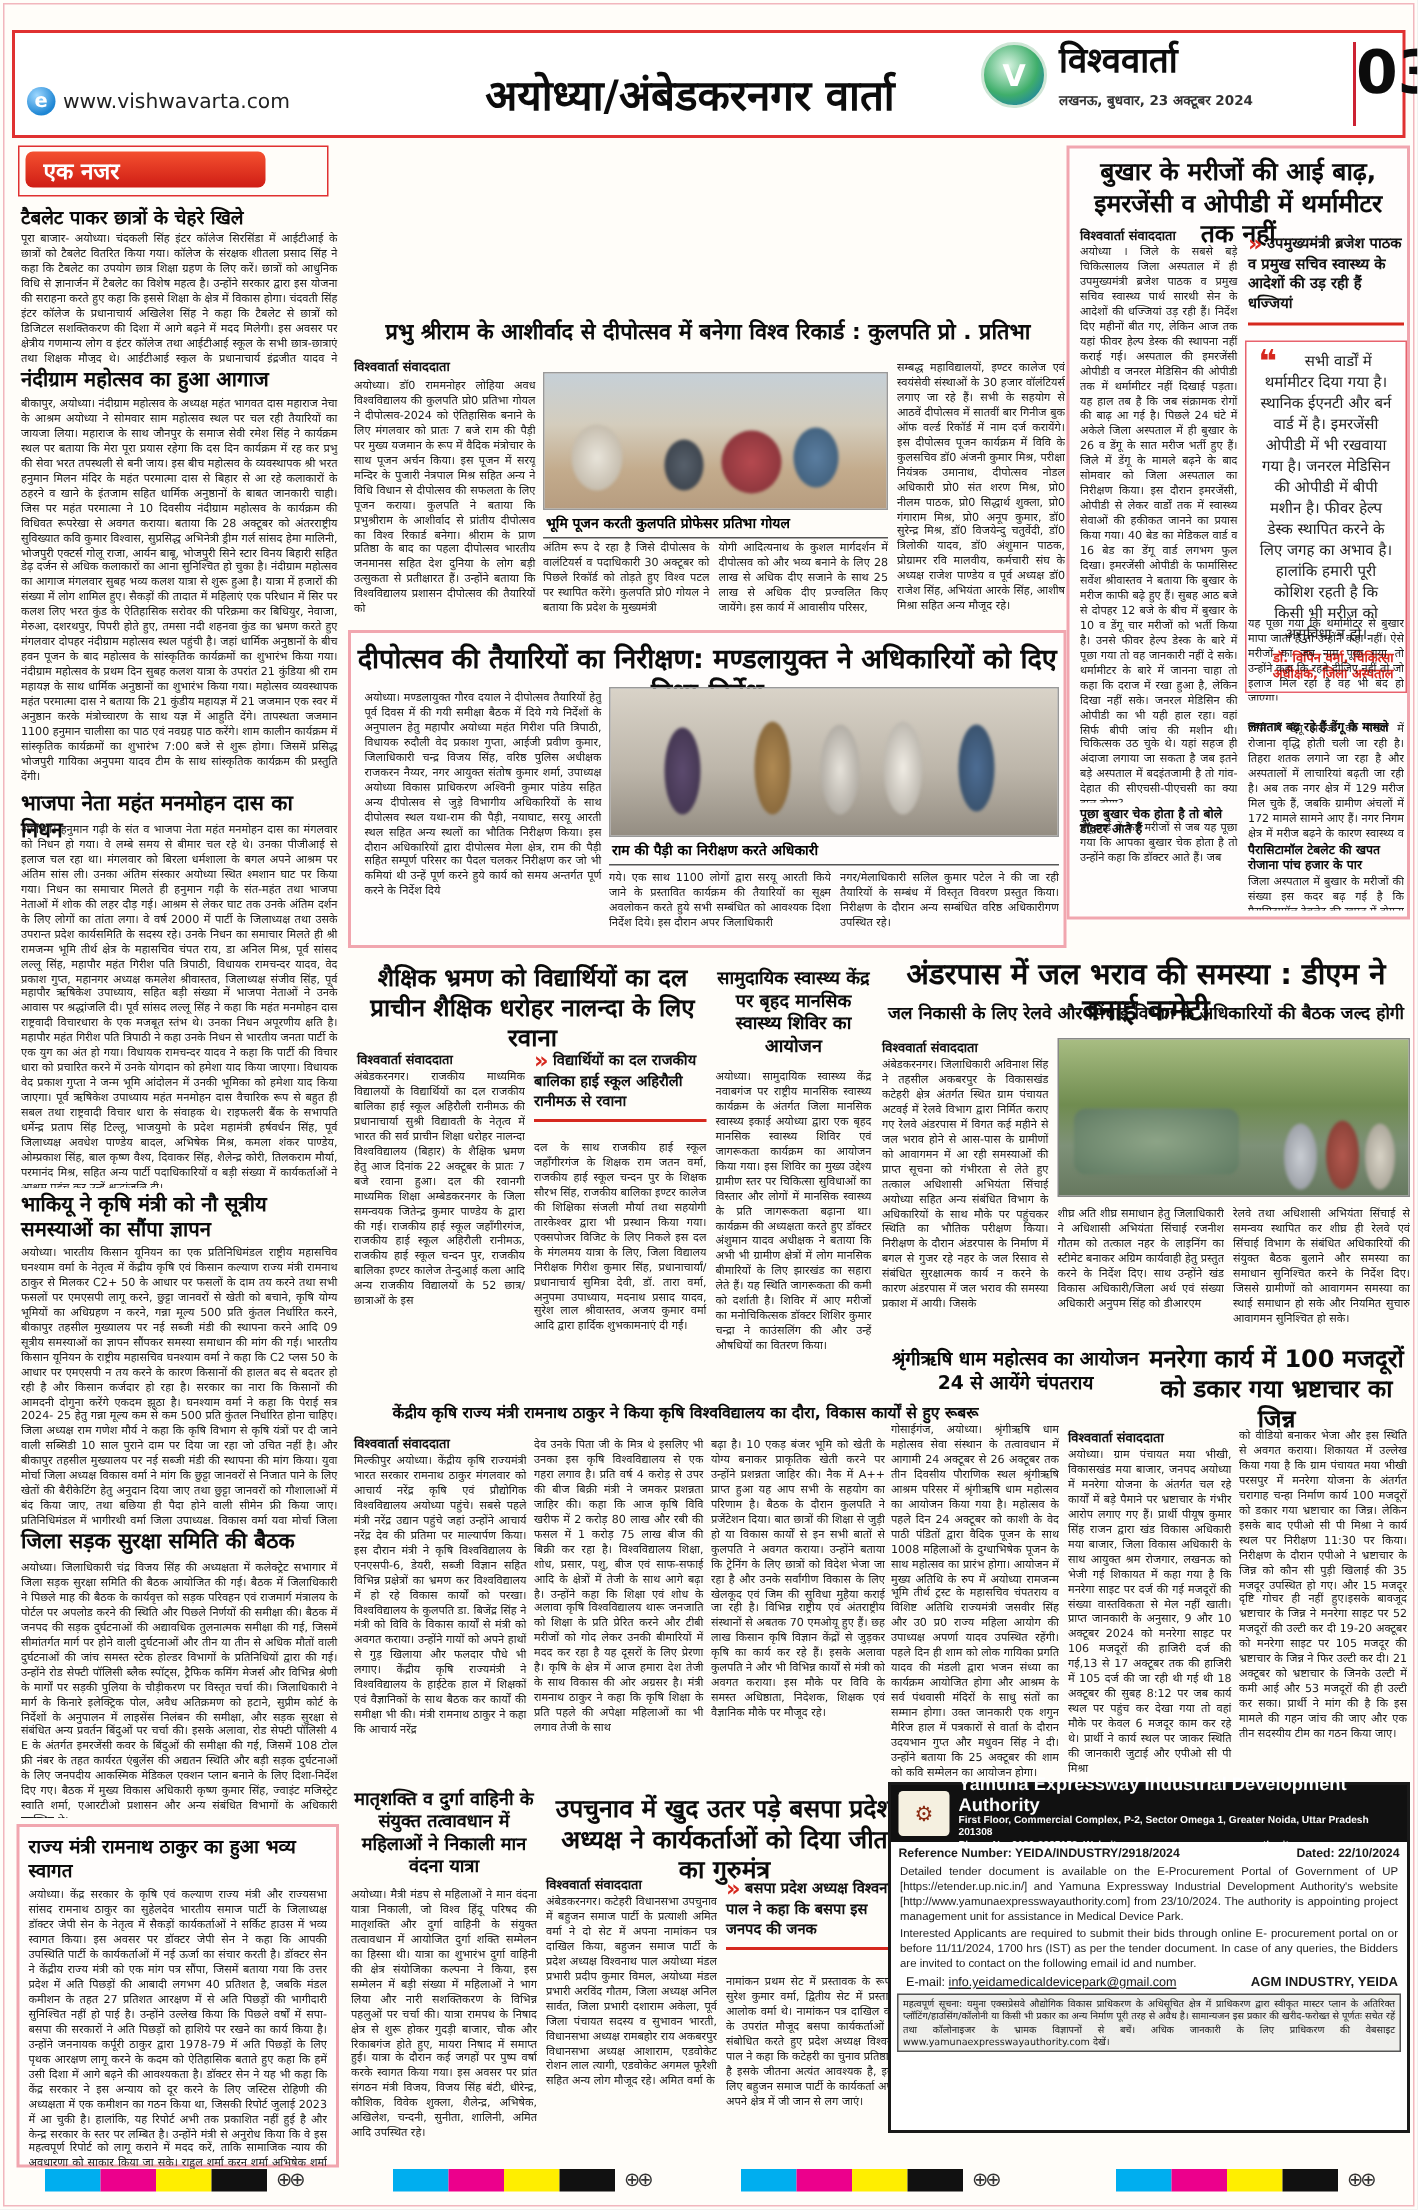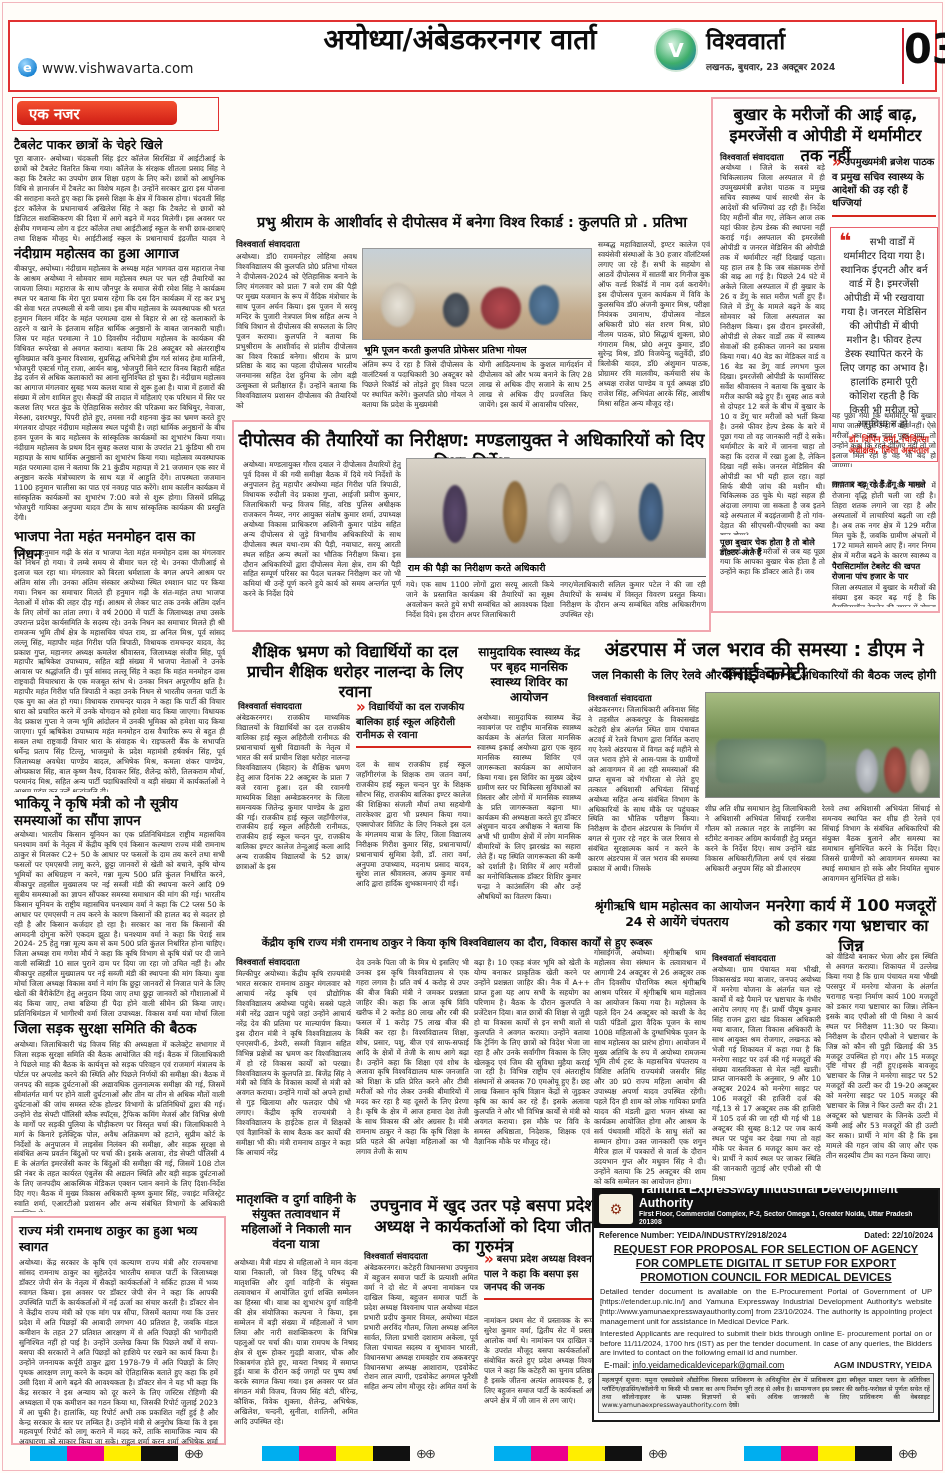--- a/index.html
+++ b/index.html
@@ -32,21 +32,21 @@
 <body>
 
 <div class="sheet">
   <div class="frame"></div>
 
   <div class="abs" style="left:8px;top:20px;width:929px;height:72px;border:2px solid #e03131;background:#fff">
     <div class="abs" style="left:8px;top:36px;display:flex;align-items:center;gap:5px">
       <span style="width:19px;height:19px;border-radius:50%;background:radial-gradient(circle at 35% 30%,#9fd8ff,#1e86d4 70%);color:#fff;font-weight:bold;font-size:13px;display:inline-flex;align-items:center;justify-content:center">e</span>
       <span style="font-weight:normal;font-size:13.5px;color:#222">www.vishwavarta.com</span>
     </div>
-    <div class="abs hd ctr" style="left:240px;top:0;width:420px;font-size:28px">अयोध्या/अंबेडकरनगर वार्ता</div>
+    <div class="abs hd ctr" style="left:240px;top:24px;width:420px;font-size:28px">अयोध्या/अंबेडकरनगर वार्ता</div>
     <div class="abs" style="left:644px;top:6px;width:44px;height:44px;border-radius:50%;background:radial-gradient(circle at 40% 35%,#d9f4e2,#3fae6b 55%,#1273b8 95%);display:flex;align-items:center;justify-content:center;color:#fff;font-weight:bold;font-size:20px;border:2px solid #cfe6d6">V</div>
     <div class="abs hd" style="left:696px;top:5px;font-size:23px">विश्ववार्ता</div>
     <div class="abs" style="left:696px;top:38px;font-size:9px;font-weight:bold;color:#333">लखनऊ,   बुधवार, 23 अक्टूबर 2024</div>
     <div class="abs" style="left:892px;top:6px;width:2px;height:56px;background:#c23"></div>
     <div class="abs hd ctr" style="left:894px;top:2px;width:36px;font-size:40px">03</div>
   </div>
 
   <div class="abs" style="left:12px;top:97px;width:207px;height:34px;border:1.5px solid #e03131;padding:3px 4px">
     <div style="width:160px;height:24px;background:linear-gradient(180deg,#f4502f,#cf1d15);border-radius:5px;color:#fff;font-weight:bold;font-size:15px;display:flex;align-items:center;padding-left:12px">एक नजर</div>
   </div>
@@ -182,21 +182,20 @@
       <span style="flex:1">
         <span style="display:block;font-weight:bold;font-size:12.2px;line-height:1.1">Yamuna Expressway Industrial Development Authority</span>
         <span style="display:block;font-size:6.8px;font-weight:bold;line-height:1.2">First Floor, Commercial Complex, P-2, Sector Omega 1, Greater Noida, Uttar Pradesh 201308</span>
         <span style="display:block;font-size:6.8px;font-weight:bold;line-height:1.2">Phone No. 0120-2395152, Website: www.yamunaexpresswayauthority.com</span>
       </span>
     </div>
     <div style="display:flex;justify-content:space-between;font-size:8.2px;font-weight:bold;padding:3px 5px 0 5px">
       <span>Reference Number: YEIDA/INDUSTRY/2918/2024</span>
       <span>Dated: 22/10/2024</span>
     </div>
-    <div class="ctr" style="font-weight:bold;font-size:11px;text-decoration:underline;padding:3px 14px 0 14px;line-height:1.25">REQUEST FOR PROPOSAL FOR SELECTION OF AGENCY FOR COMPLETE DIGITAL IT SETUP FOR EXPORT PROMOTION COUNCIL FOR MEDICAL DEVICES</div>
     <div style="font-size:7.6px;text-align:justify;padding:3px 6px 0 6px;line-height:1.3">Detailed tender document is available on the E-Procurement Portal of Government of UP [https://etender.up.nic.in/] and Yamuna Expressway Industrial Development Authority's website [http://www.yamunaexpresswayauthority.com] from 23/10/2024. The authority is appointing project management unit for assistance in Medical Device Park.</div>
     <div style="font-size:7.6px;text-align:justify;padding:2px 6px 0 6px;line-height:1.3">Interested Applicants are required to submit their bids through online E- procurement portal on or before 11/11/2024, 1700 hrs (IST) as per the tender document. In case of any queries, the Bidders are invited to contact on the following email id and number.</div>
     <div style="display:flex;justify-content:space-between;align-items:baseline;padding:2px 6px 0 10px">
       <span style="font-size:8.4px;font-weight:normal"><span>E-mail:</span> <span style="text-decoration:underline">info.yeidamedicaldevicepark@gmail.com</span></span>
       <span style="font-size:8.8px;font-weight:bold">AGM INDUSTRY, YEIDA</span>
     </div>
     <div style="margin:3px 4px 0 4px;border:1px solid #555;background:#efefec;font-size:6.4px;text-align:justify;padding:2px 3px;line-height:1.3;font-family:'DejaVu Sans',sans-serif">महत्वपूर्ण सूचना: यमुना एक्सप्रेसवे औद्योगिक विकास प्राधिकरण के अधिसूचित क्षेत्र में प्राधिकरण द्वारा स्वीकृत मास्टर प्लान के अतिरिक्त प्लॉटिंग/हाउसिंग/कॉलोनी या किसी भी प्रकार का अन्य निर्माण पूरी तरह से अवैध है। सामान्यजन इस प्रकार की खरीद-फरोख्त से पूर्णतः सचेत रहें तथा कॉलोनाइजर के भ्रामक विज्ञापनों से बचें। अधिक जानकारी के लिए प्राधिकरण की वेबसाइट www.yamunaexpresswayauthority.com देखें।</div>
   </div>
 
   <div class="abs cmyk" style="left:30px;top:1446px">

